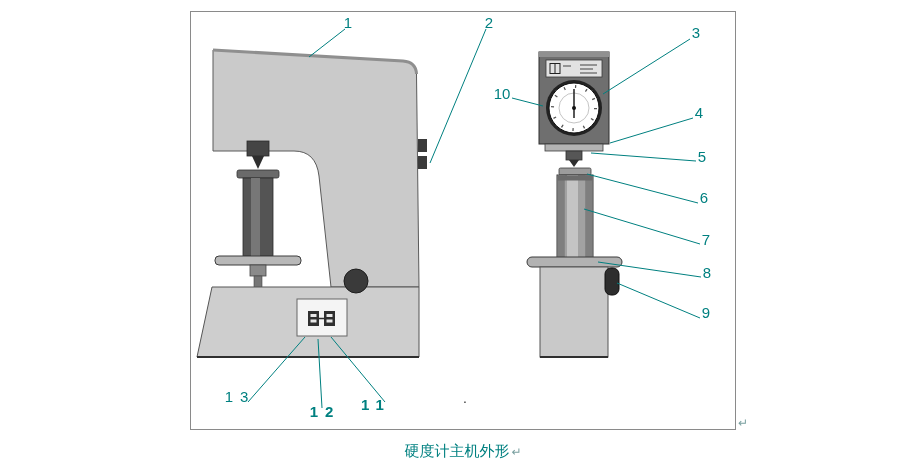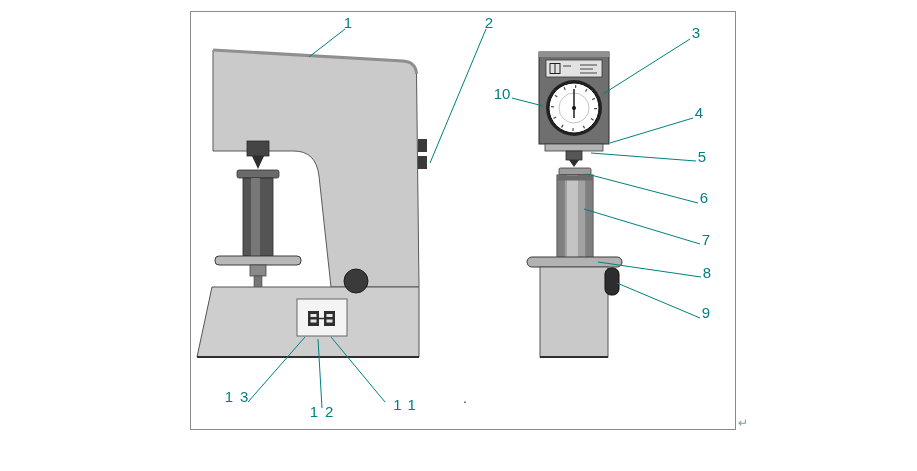--- a/index.html
+++ b/index.html
@@ -107,22 +107,25 @@
   <div class="callout" style="left:348px; top:22px;">1</div>
   <div class="callout" style="left:489px; top:22px;">2</div>
   <div class="callout" style="left:696px; top:32px;">3</div>
   <div class="callout" style="left:699px; top:112px;">4</div>
   <div class="callout" style="left:702px; top:156px;">5</div>
   <div class="callout" style="left:704px; top:197px;">6</div>
   <div class="callout" style="left:706px; top:239px;">7</div>
   <div class="callout" style="left:707px; top:272px;">8</div>
   <div class="callout" style="left:706px; top:312px;">9</div>
   <div class="callout underlined" style="left:502px; top:93px;">10</div>
-  <div class="callout spread" style="left:408px; top:404px;">11</div>
-  <div class="callout spread" style="left:325px; top:411px;">12</div>
+  <div class="callout spread" style="left:376px; top:404px;font-weight:bold;">11</div>
+  <div class="callout spread" style="left:325px; top:411px;font-weight:bold;">12</div>
   <div class="callout spread" style="left:240px; top:396px;">13</div>
 
   <div class="stray-dot">.</div>
 
   <div class="frame-pmark">↵</div>
 
+  <div class="caption">
+    <span>硬度计主机外形</span><span class="pmark">↵</span>
+  </div>
 
 </div>
 
 </body></html>

